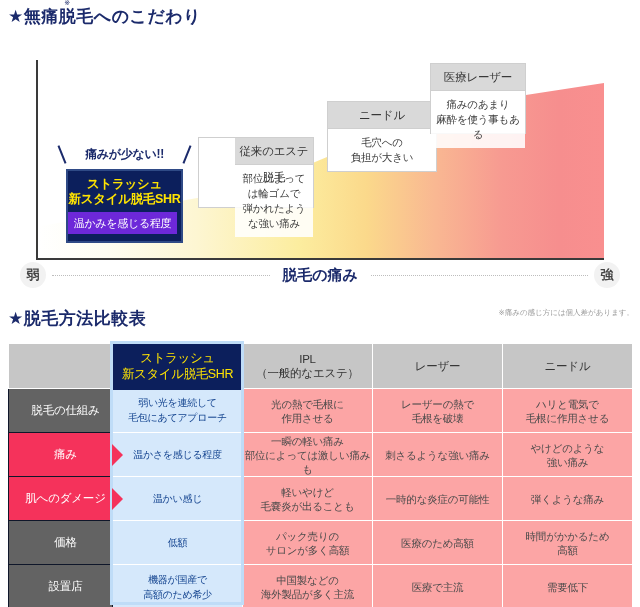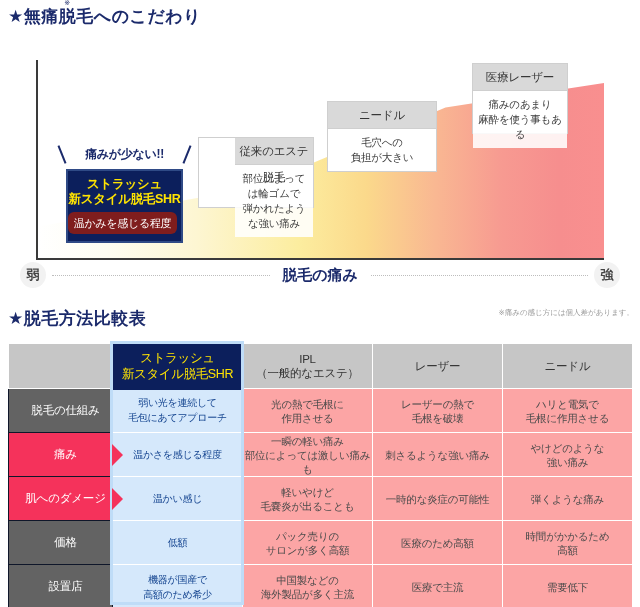--- a/index.html
+++ b/index.html
@@ -90,27 +90,26 @@
   #strash-chart-box .sc-main{
     color:#ffe400;
     font-weight:bold;
     font-size:12.5px;
     line-height:15px;
     padding-top:6px;
     letter-spacing:-0.3px;
   }
   #strash-chart-box .sc-sub{
     margin:5px 4px 0 0;
-    background:#7f1d1d;
+    background:#6d28d9;
     color:#ffffff;
     font-size:11px;
     line-height:22px;
     height:22px;
     letter-spacing:-0.3px;
-    border-radius:6px;
   }
   
   #pain-less-banner{
     position:absolute;
     left:58px;top:112px;
     width:133px;height:24px;
     color:#1b2a6b;
     font-size:12px;
     font-weight:bold;
     text-align:center;
@@ -146,21 +145,21 @@
   .callout .co-body{
     color:#3a3a3a;
     font-size:10.5px;
     line-height:15px;
     padding:6px 4px 6px 4px;
     letter-spacing:-0.2px;
     background:rgba(255,255,255,0.88);
   }
   #callout-salon{left:198px;top:107px;width:116px;height:71px;padding-left:36px;}
   #callout-needle{left:327px;top:71px;width:110px;height:71px;}
-  #callout-medical{left:472px;top:33px;width:96px;height:71px;}
+  #callout-medical{left:430px;top:33px;width:96px;height:71px;}
 
   
   #axis-legend{
     position:absolute;
     left:20px;top:232px;
     width:600px;height:26px;
   }
   .axis-endcap{
     position:absolute;top:0;
     width:26px;height:26px;

